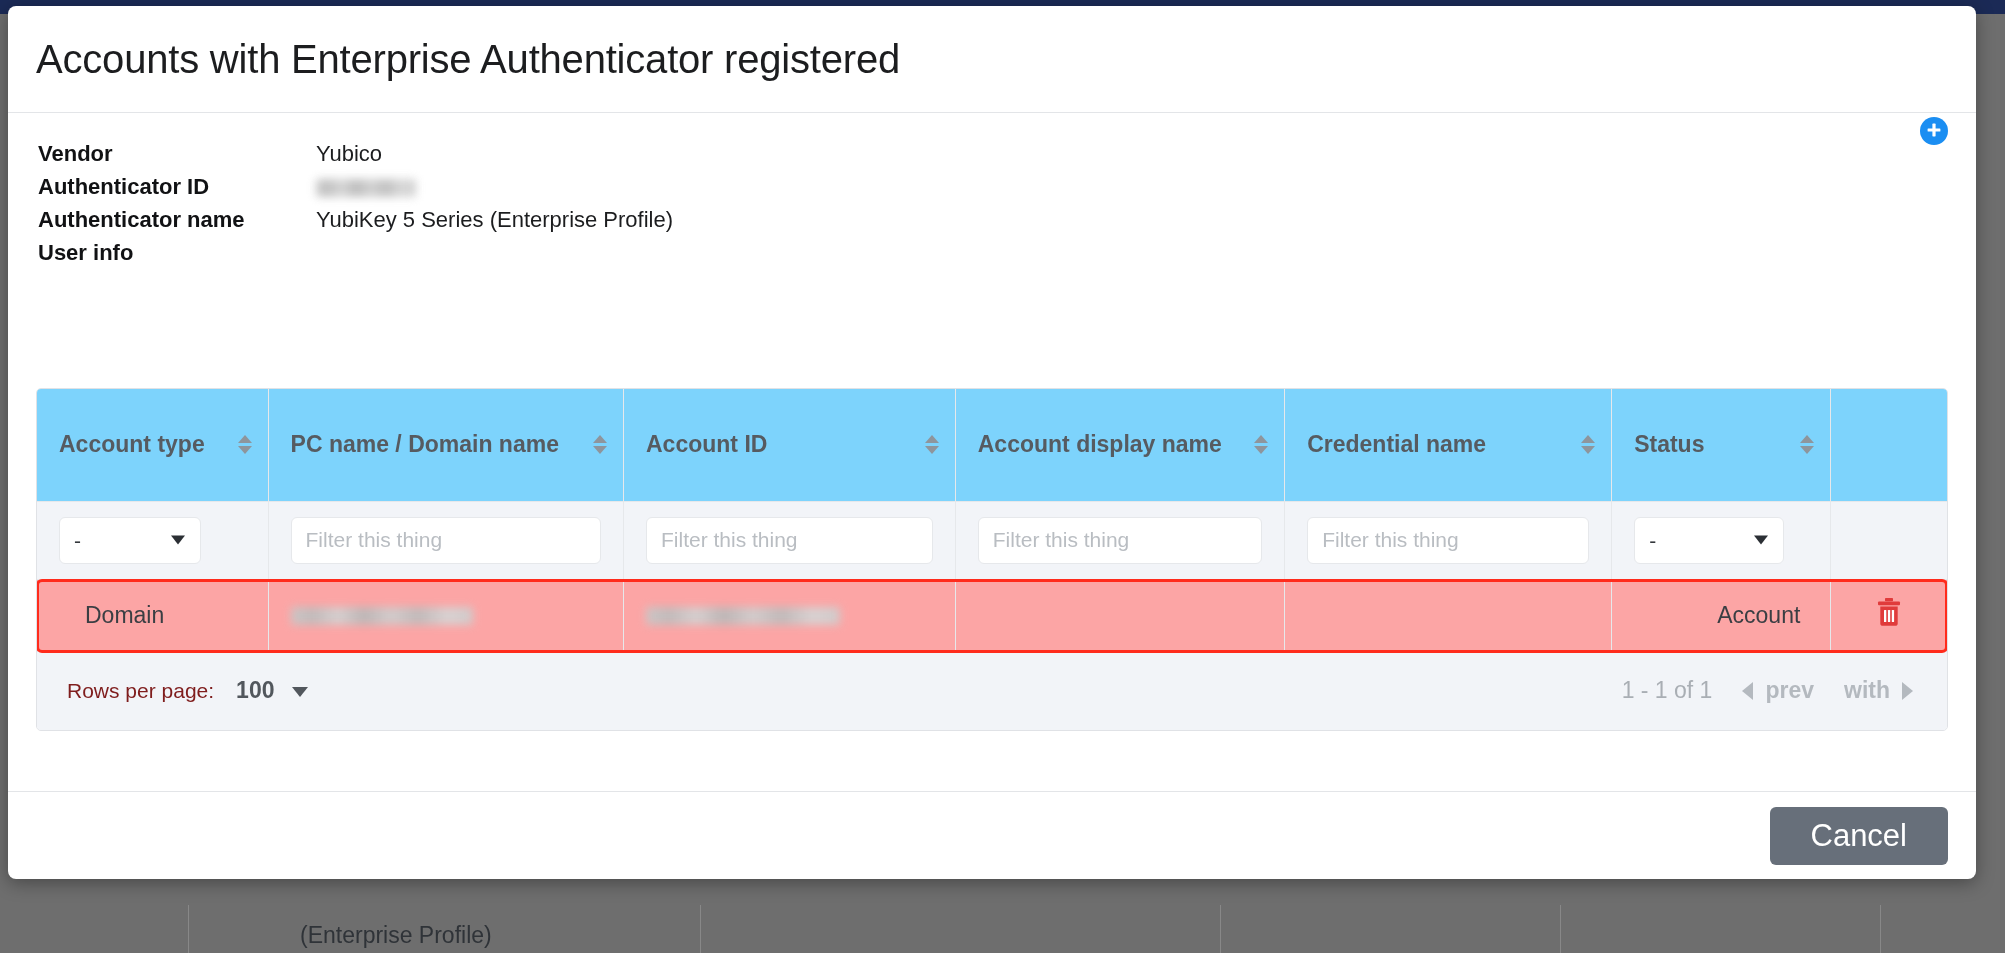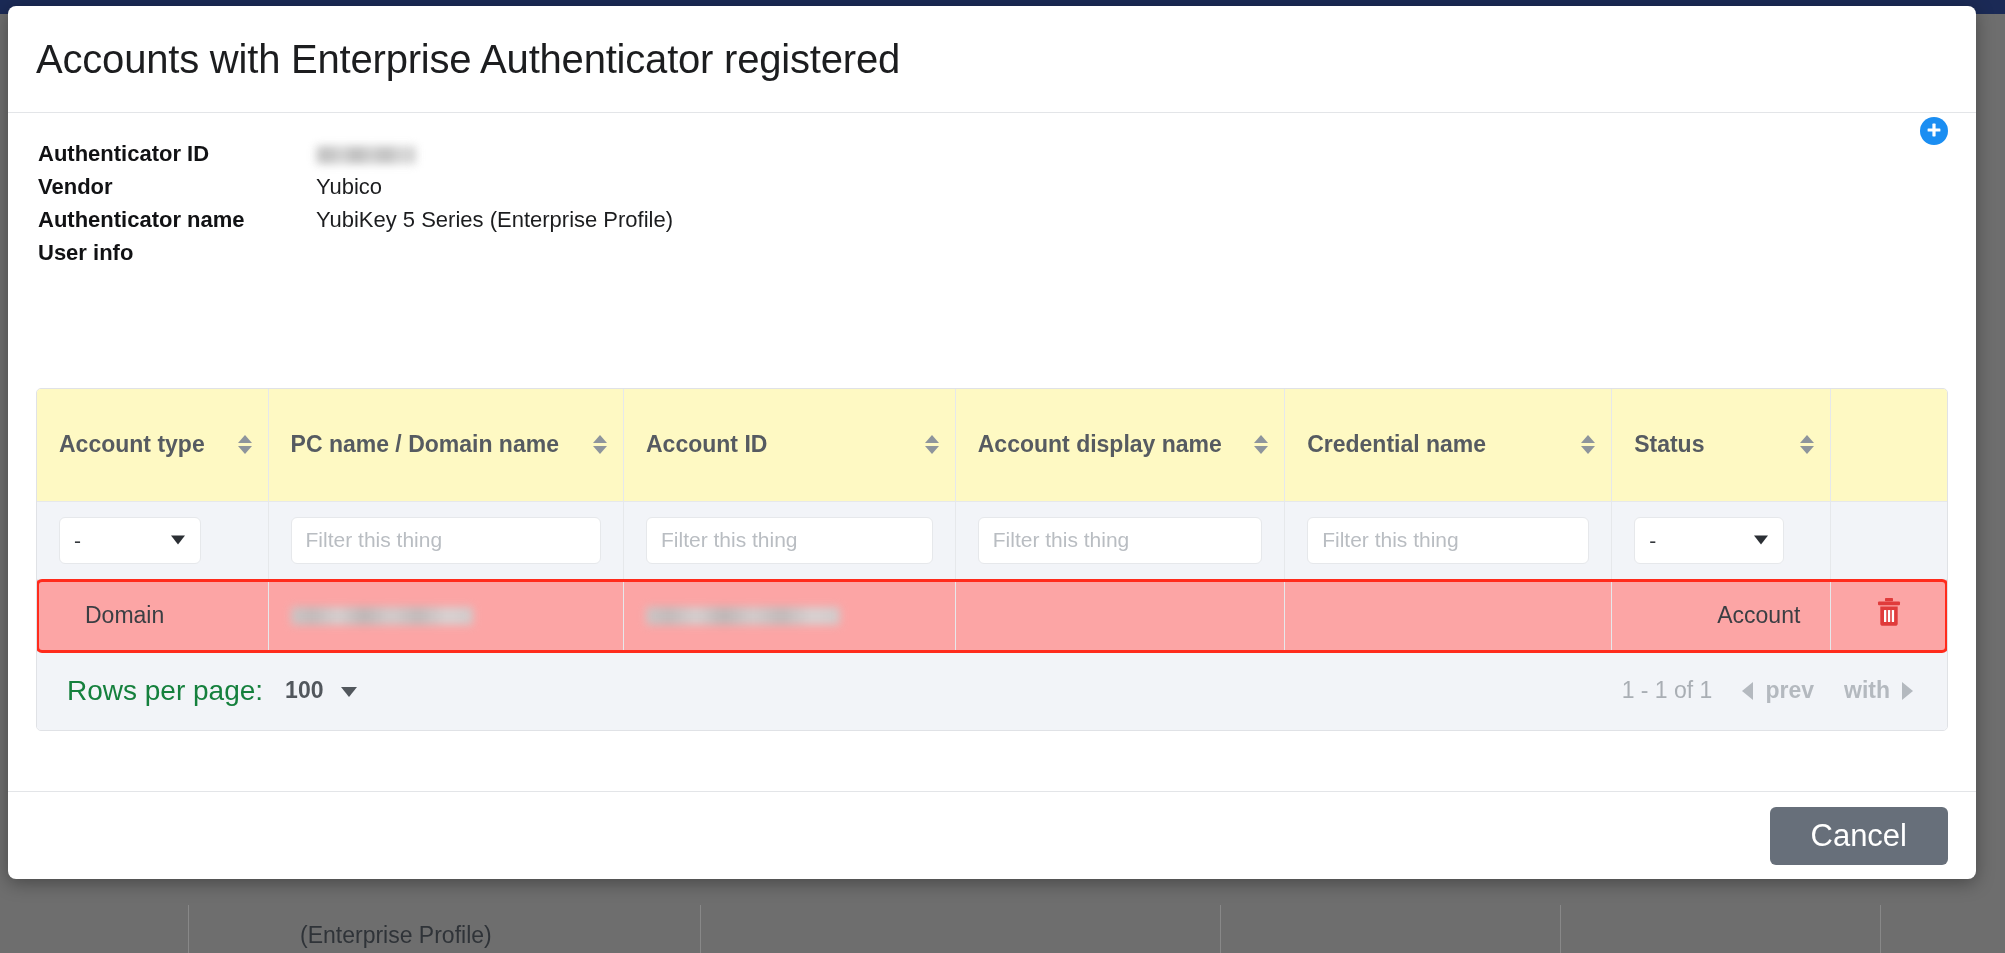--- a/index.html
+++ b/index.html
@@ -141,21 +141,21 @@
     border-collapse: collapse;
     table-layout: fixed;
   }
   table.grid th, table.grid td {
     border-right: 1px solid #e6e8eb;
     vertical-align: middle;
   }
   table.grid th:last-child, table.grid td:last-child { border-right: none; }
 
   thead tr.head-row th {
-    background: #fef9c3;
+    background: #7dd3fc;
     height: 112px;
     padding: 0 22px;
     text-align: left;
     font-size: 23px;
     font-weight: bold;
     color: #565b61;
     position: relative;
     border-bottom: 1px solid #e6e8eb;
   }
   .th-inner { padding-right: 26px; line-height: 1.42; }
@@ -256,22 +256,22 @@
 
   
   #table-footer {
     background: #f2f4f8;
     height: 78px;
     display: flex;
     align-items: center;
     padding: 0 30px;
   }
   #rows-per-page-label {
-    font-size: 28px;
-    color: #15803d;
+    font-size: 21px;
+    color: #7f1d1d;
     margin-right: 22px;
   }
   #rows-per-page-value {
     font-size: 23px;
     font-weight: bold;
     color: #52575d;
     cursor: pointer;
     display: inline-flex;
     align-items: center;
     gap: 18px;
@@ -353,28 +353,28 @@
 <div id="modal">
 
   <div id="modal-header">
     <div id="modal-title">Accounts with Enterprise Authenticator registered</div>
   </div>
 
   <div id="modal-body">
 
     <div id="info-list">
       <div class="info-row">
+        <div class="info-label">Vendor</div>
+        <div class="info-value">Yubico</div>
+      </div>
+      <div class="info-row">
         <div class="info-label">Authenticator ID</div>
         <div class="info-value">
           <span class="redacted id-blur"></span>
         </div>
-      </div>
-      <div class="info-row">
-        <div class="info-label">Vendor</div>
-        <div class="info-value">Yubico</div>
       </div>
       <div class="info-row">
         <div class="info-label">Authenticator name</div>
         <div class="info-value">YubiKey 5 Series (Enterprise Profile)</div>
       </div>
       <div class="info-row">
         <div class="info-label">User info</div>
         <div class="info-value"></div>
       </div>
     </div>

